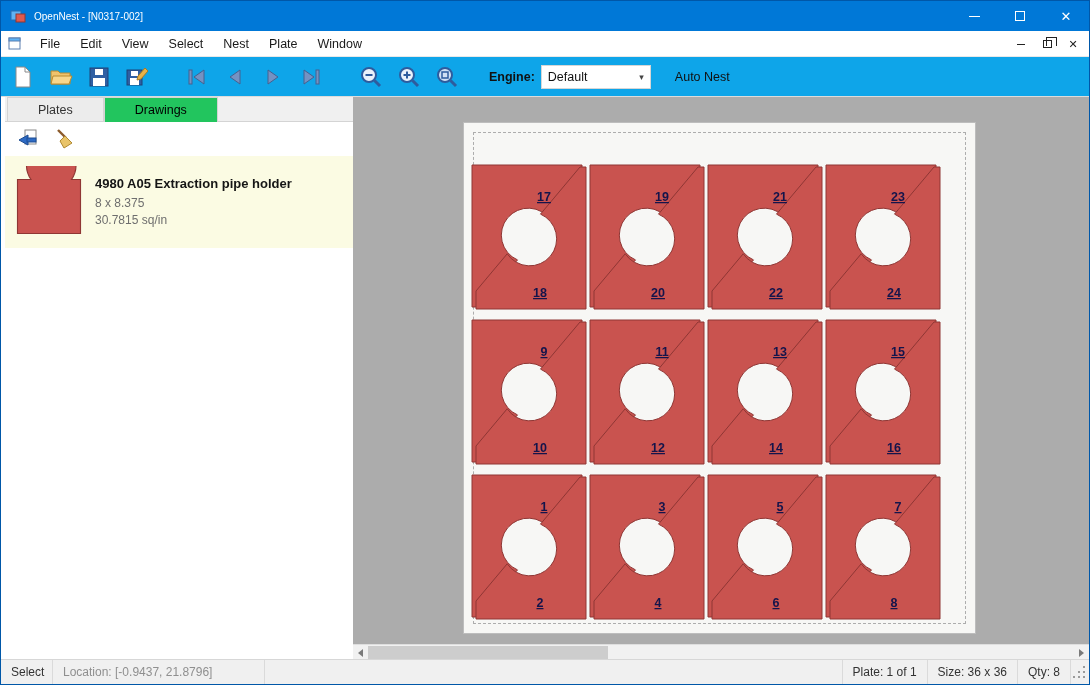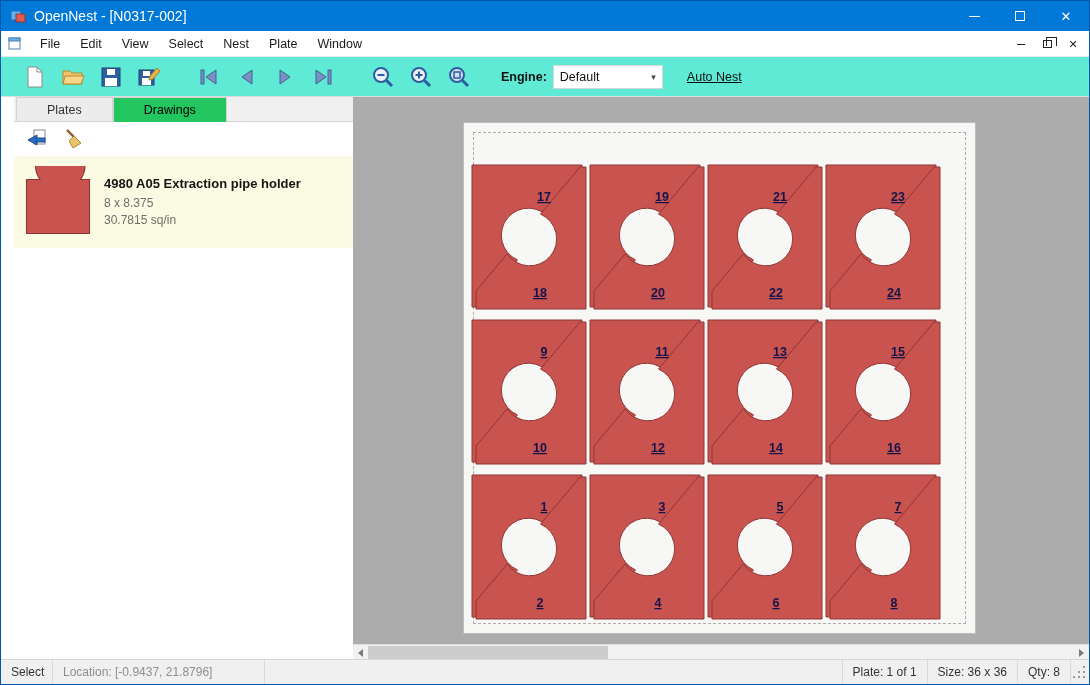--- a/index.html
+++ b/index.html
@@ -2,46 +2,46 @@
 <html style="--accent: #0078D7; --part_fill: #C9534F; --part_stroke: #8F3634; --selection_bg: #FBFBE3; --canvas_bg: #ACACAC; --plate_bg: #F7F7F5; --gpu_text: #188038;"><head>
 <meta charset="utf-8">
 <style>
   * { margin:0; padding:0; box-sizing:border-box; }
   html,body { width:1090px; height:685px; font-family:"Liberation Sans", sans-serif; background:#fff; }
   .window { position:relative; width:1090px; height:685px; border:1px solid #0057A8; overflow:hidden; background:#fff; }
 
   
   .titlebar { position:absolute; left:0; top:0; right:0; height:30px; background:var(--accent,#0078D7); display:flex; align-items:center; color:#fff; }
   .titlebar .app-icon { width:16px; height:16px; margin:0 8px 0 9px; position:relative; }
-  .titlebar .title { font-size:14px; }
+  .titlebar .title { font-size:10px; }
   .caption-btns { position:absolute; right:0; top:0; height:30px; display:flex; }
   .cap-btn { width:46px; height:30px; display:flex; align-items:center; justify-content:center; color:#fff; font-size:13px; }
   .glyph-min { width:11px; height:1px; background:#fff; display:block; }
   .glyph-max { width:10px; height:10px; border:1px solid #fff; display:block; }
 
   
   .menubar { position:absolute; left:0; top:30px; right:0; height:26px; background:#fff; border-bottom:1px solid #e8e8e8; display:flex; align-items:center; font-size:12.5px; color:#1a1a1a; }
   .mdi-icon { width:16px; height:16px; margin:0 6px 0 7px; position:relative; }
   .menu-item { padding:16px 10px; cursor:default; }
   .mdi-btns { position:absolute; right:4px; top:0; height:26px; display:flex; align-items:center; gap:2px; }
   .mdi-btn { width:24px; height:20px; display:flex; align-items:center; justify-content:center; color:#222; font-size:11px; }
   .mdi-restore { width:9px; height:8px; border:1px solid #222; position:relative; background:#fff; }
   .mdi-restore:before { content:""; position:absolute; left:2px; top:-4px; width:9px; height:8px; border:1px solid #222; border-bottom:none; }
 
   
-  .toolbar { position:absolute; left:0; top:56px; right:0; height:40px; background:#5eead4; border-bottom:1px solid #dcdcdc; display:flex; align-items:center;padding-left:12px; }
+  .toolbar { position:absolute; left:0; top:56px; right:0; height:40px; background:#0ea5e9; border-bottom:1px solid #dcdcdc; display:flex; align-items:center; }
   .tbtn { width:32px; height:32px; display:flex; align-items:center; justify-content:center; margin-left:6px; border-radius:3px; }
   .tgroup-gap { width:22px; }
   .engine-label { font-size:12.5px; font-weight:bold; color:#111; margin-left:26px; }
   .engine-combo { width:110px; height:24px; background:#fff; border:1px solid #d6d6d6; margin-left:6px; display:flex; align-items:center; justify-content:space-between; padding:0 6px; font-size:12.5px; color:#111;gap:20px; }
   .combo-caret { font-size:9px; color:#444; }
-  .autonest { font-size:12.5px; color:#111; margin-left:18px; padding:4px 6px;text-decoration:underline; }
-
-  
-  .left-panel { position:absolute; left:13px; top:96px; width:352px; bottom:25px; background:#fff; border-right:1px solid #c6c6c6; }
+  .autonest { font-size:12.5px; color:#111; margin-left:18px; padding:4px 6px; }
+
+  
+  .left-panel { position:absolute; left:4px; top:96px; width:352px; bottom:25px; background:#fff; border-right:1px solid #c6c6c6; }
   .tabs { position:absolute; left:0; top:0; right:0; height:25px; background:#f0f0f0; border-bottom:1px solid #d4d4d4; display:flex; align-items:flex-end; padding-left:2px; }
   .tab { height:24px; padding:0 30px; display:flex; align-items:center; font-size:12.5px; border:1px solid #d4d4d4; border-bottom:none; background:#ececec; color:#333; }
   .tab.active { background:#22c55e; height:25px; margin-bottom:-1px; color:#000; }
   .panel-toolbar { position:absolute; left:0; top:25px; right:0; height:34px; background:#fff; display:flex; align-items:center; padding-left:8px; gap:10px; }
   .ptool-btn { width:28px; height:26px; display:flex; align-items:center; justify-content:center; }
   .drawing-item { position:absolute; left:0; top:59px; right:0; height:92px; background:var(--selection_bg,#FBFBE3); display:flex; align-items:center; padding:6px 8px; gap:10px; }
   .thumb { width:72px; height:72px; flex:0 0 auto; }
   .item-text { display:flex; flex-direction:column; gap:1px; }
   .item-title { font-size:13px; font-weight:bold; color:#151515; margin-bottom:3px; }
   .item-sub { font-size:12px; color:#6e6e6e; line-height:16px; }

